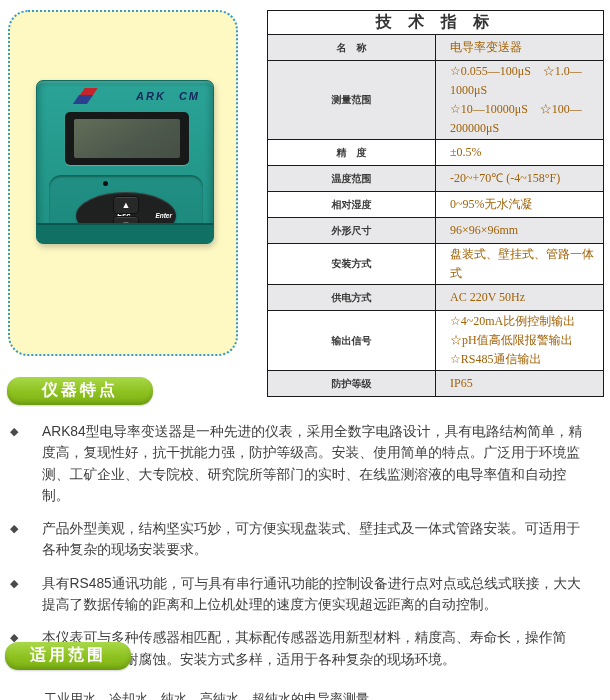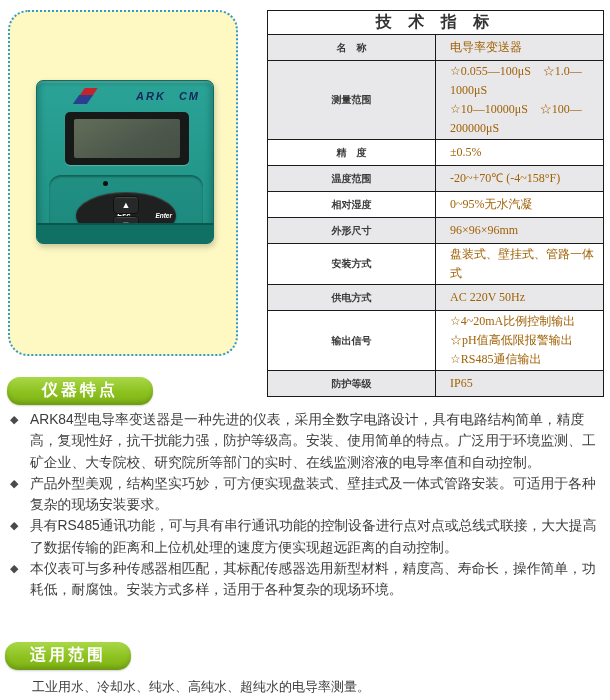--- a/index.html
+++ b/index.html
@@ -93,21 +93,21 @@
   .pill-features { left:7px; top:377px; width:146px; }
   .pill-scope    { left:5px; top:642px; width:126px; }
 
   
   .features-text {
     position:absolute; left:8px; top:409px; width:597px;
     font-size:13.8px; line-height:21.3px; color:#3d3d3d;
   }
   .bullet { position:relative; padding-left:22px; }
   .dia { position:absolute; left:2px; top:0; font-size:11px; color:#4a4a4a; }
-  .features-text p, .scope-text p { margin:0; }
+  .features-text p, .scope-text p { margin:12px; }
 
   .scope-text {
     position:absolute; left:32px; top:678px; width:580px;
     font-size:13px; color:#3d3d3d;
   }
 </style>
 </head>
 <body>
 
 <div class="product-panel">

